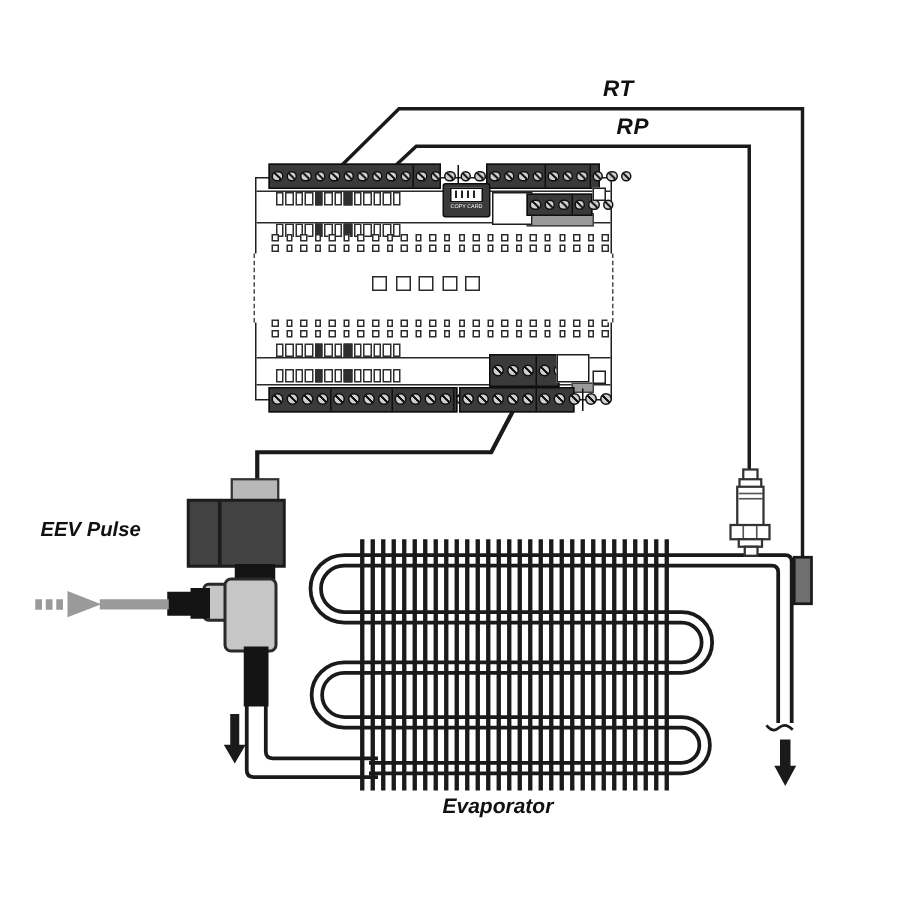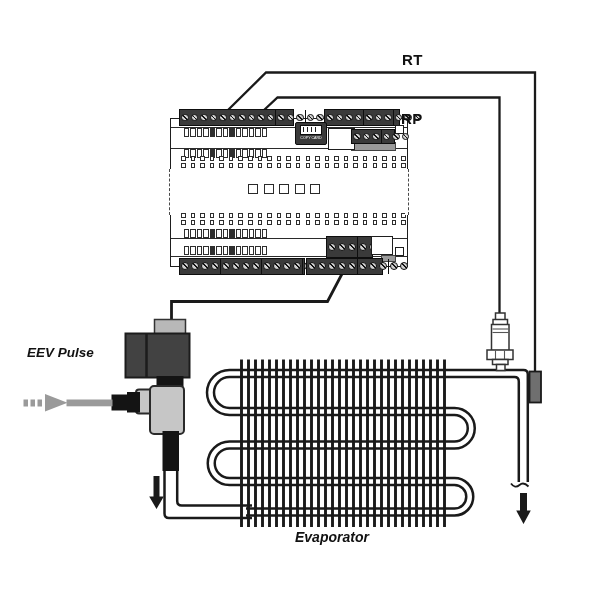--- a/index.html
+++ b/index.html
@@ -5,21 +5,21 @@
   html,body{margin:0;padding:0;background:#fff;}
   #canvas{position:relative;width:600px;height:600px;background:#fff;overflow:hidden;
           font-family:"Liberation Sans",sans-serif;}
   #overlay-svg{position:absolute;left:0;top:0;z-index:1;}
   .wire{fill:none;stroke:var(--c-line);stroke-width:2.3px;}
   .wire-thick{fill:none;stroke:var(--c-line);stroke-width:2.8px;}
   .pipe{fill:none;stroke:var(--c-line);stroke-width:2.5px;}
   .fin{stroke:var(--c-line);stroke-width:2.9px;}
   .arrow{fill:var(--c-line);stroke:none;}
   .sensorline{stroke:#555;stroke-width:1.1px;}
-  .label{position:absolute;z-index:5;color:#111;}
+  .label{position:absolute;z-index:5;color:#111;font-style:italic;}
   .lbl-bold{font-weight:bold;font-size:15px;letter-spacing:.5px;}
   .lbl-italic{font-weight:bold;font-style:italic;font-size:13.5px;}
   
   #controller{position:absolute;left:170px;top:118px;width:236px;height:147px;z-index:2;
               background:#fff;border:1.6px solid #1e1e1e;}
   .hline{position:absolute;left:0;width:100%;height:0;border-top:1.2px solid #2a2a2a;}
   .dashedge{position:absolute;top:50px;height:46px;width:3px;background:#fff;z-index:3;}
   #dash-left{left:-2px;border-left:1.6px dashed #4a4a4a;}
   #dash-right{right:-2px;border-right:1.6px dashed #4a4a4a;}
   .tstrip{position:absolute;background:var(--c-terminal);border:1.2px solid #0e0e0e;
@@ -464,16 +464,16 @@
           <div class="screw" style="height: 6px; width: 6px;"></div>
         </div>
         <div class="sgrp">
           <div class="screw" style="height: 6px; width: 6px;"></div>
           <div class="screw" style="height: 6px; width: 6px;"></div>
         </div>
       </div>
   </div>
 
   <div class="label lbl-bold" style="left:402px;top:51px;">RT</div>
-  <div class="label lbl-bold" style="left:401px;top:76px;margin-top:34px;">RP</div>
+  <div class="label lbl-bold" style="left:411px;top:76px;">RP</div>
   <div class="label lbl-italic" style="left:27px;top:345px;">EEV Pulse</div>
   <div class="label lbl-italic" style="left:295px;top:529px;font-size:14px;">Evaporator</div>
 </div>
 
 </body></html>

